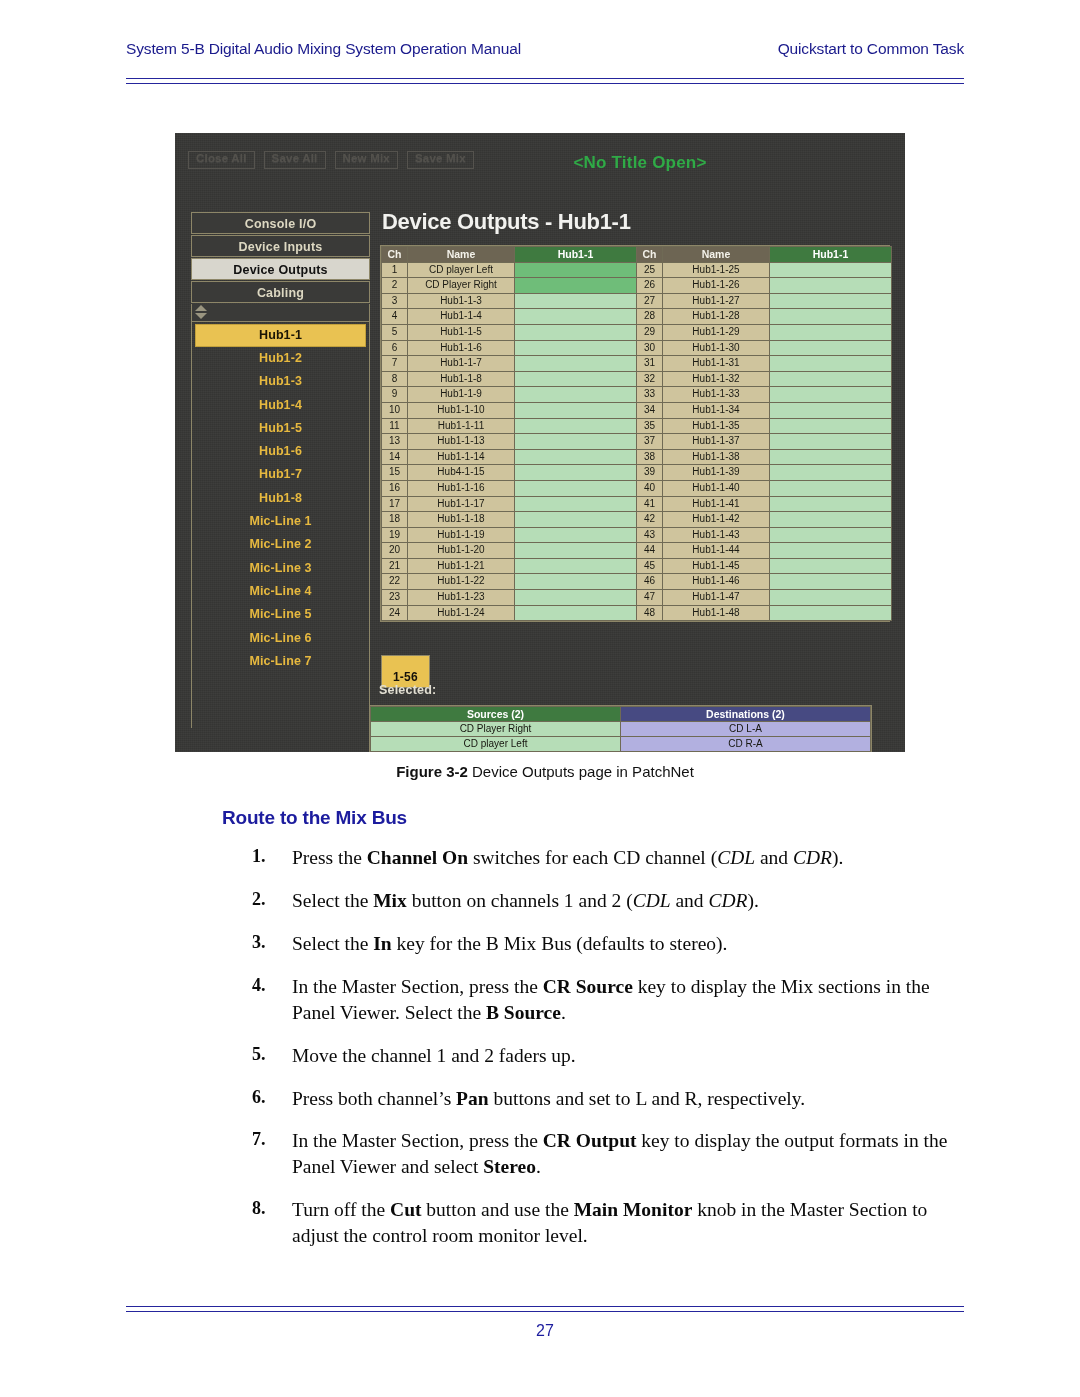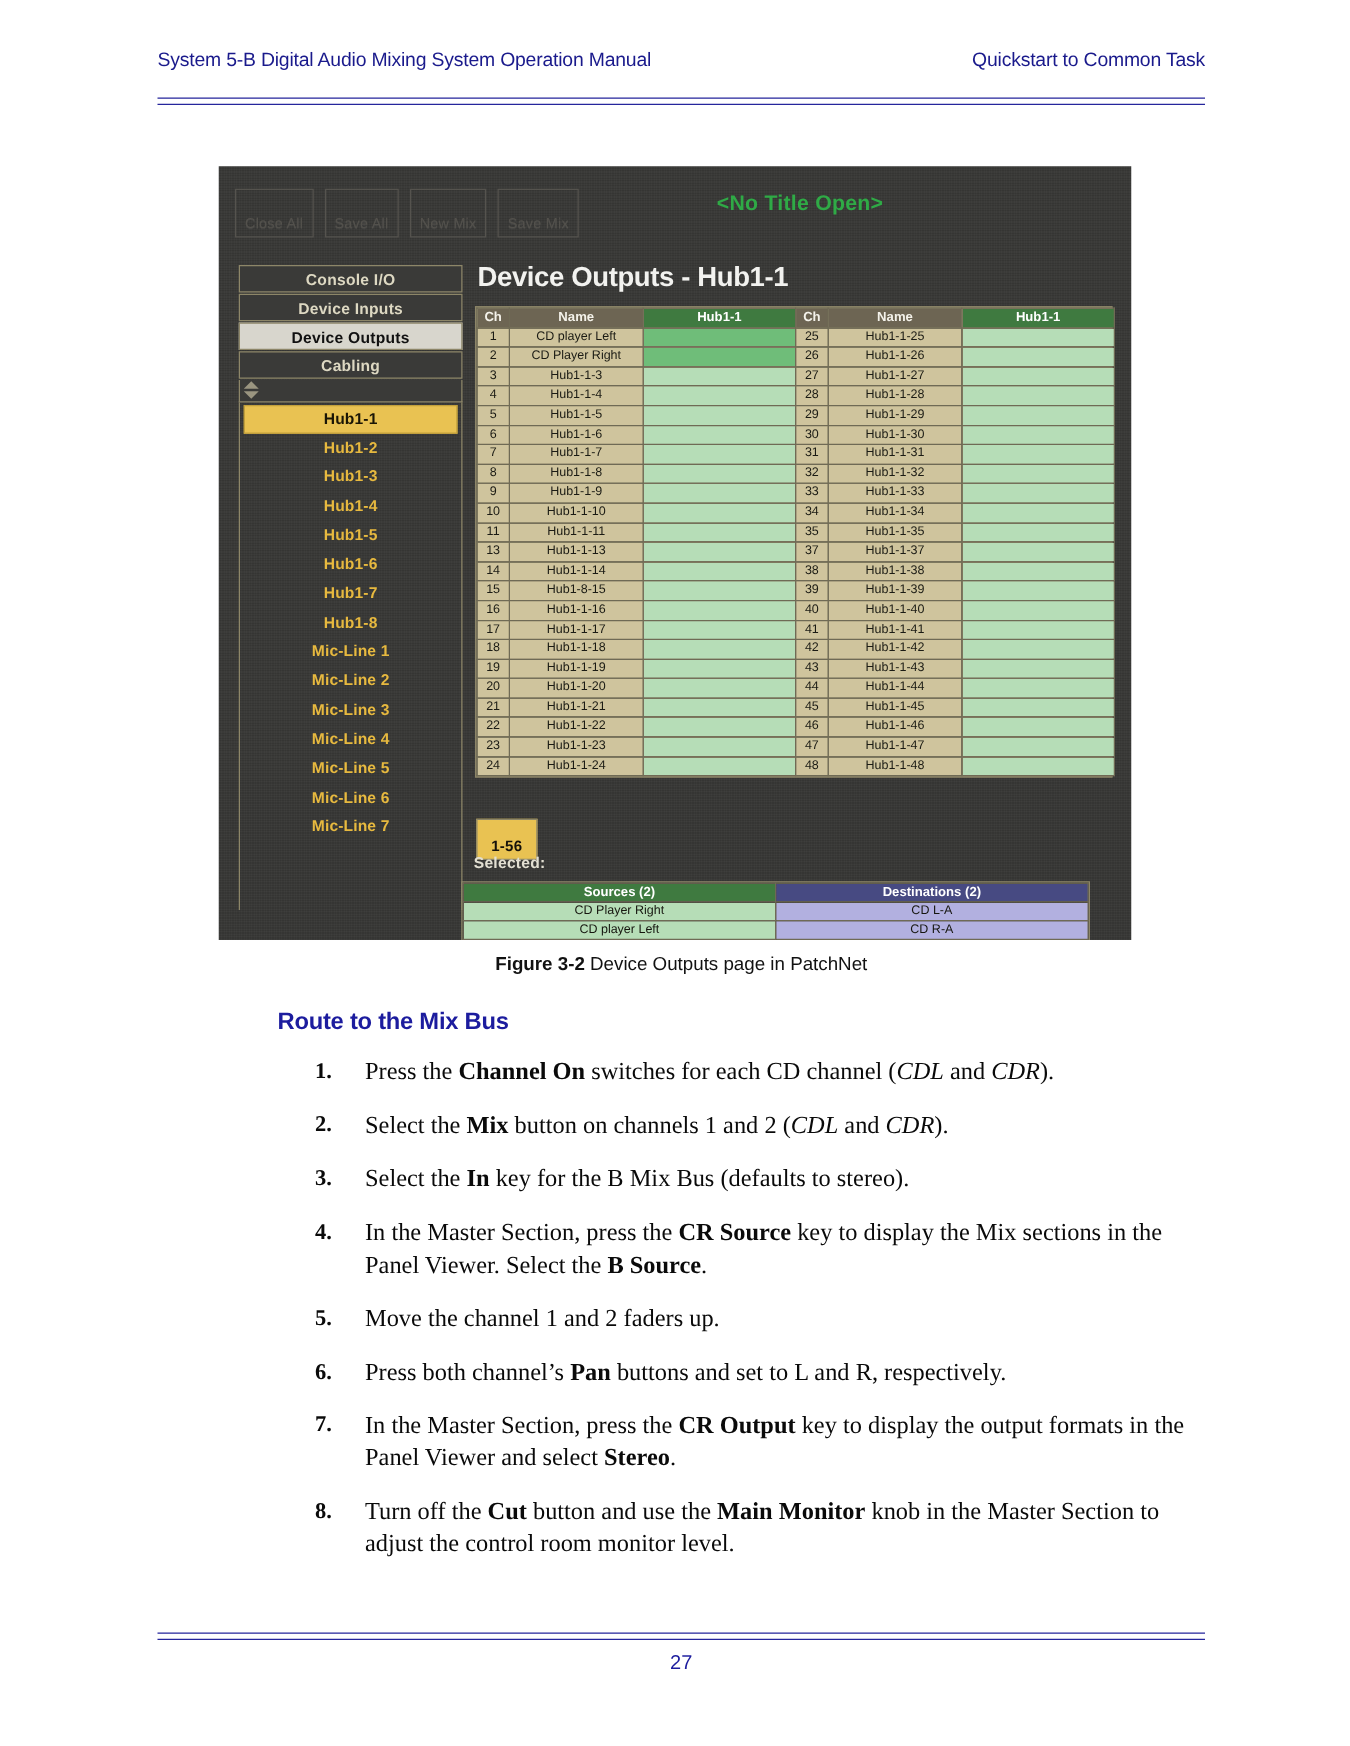--- a/index.html
+++ b/index.html
@@ -60,23 +60,23 @@
     position: absolute;
     left: 13px;
     top: 18px;
     display: flex;
     gap: 9px;
   }
   .tb-btn {
     border: 1.5px solid #55534e;
     color: #53514c;
     font-family: "Liberation Sans", sans-serif;
-    font-weight: normal;
+    font-weight: bold;
     font-size: 11.5px;
-    padding: 21px 7px 4px 7px;
+    padding: 0 7px 4px 7px;
     letter-spacing: 0.2px;
     text-shadow: 0 1px 0 rgba(255,255,255,0.07);
     background: transparent;
     white-space: nowrap;
     text-align: center;
   }
 
   .no-title {
     position: absolute;
     left: 0; right: 0;
@@ -543,21 +543,21 @@
           <tr>
             <td class="c-ch">14</td>
             <td class="c-name">Hub1-1-14</td>
             <td class="c-xp"></td>
             <td class="c-ch">38</td>
             <td class="c-name">Hub1-1-38</td>
             <td class="c-xp"></td>
           </tr>
           <tr>
             <td class="c-ch">15</td>
-            <td class="c-name">Hub1-8-15</td>
+            <td class="c-name">Hub4-1-15</td>
             <td class="c-xp"></td>
             <td class="c-ch">39</td>
             <td class="c-name">Hub1-1-39</td>
             <td class="c-xp"></td>
           </tr>
           <tr>
             <td class="c-ch">16</td>
             <td class="c-name">Hub1-1-16</td>
             <td class="c-xp"></td>
             <td class="c-ch">40</td>

